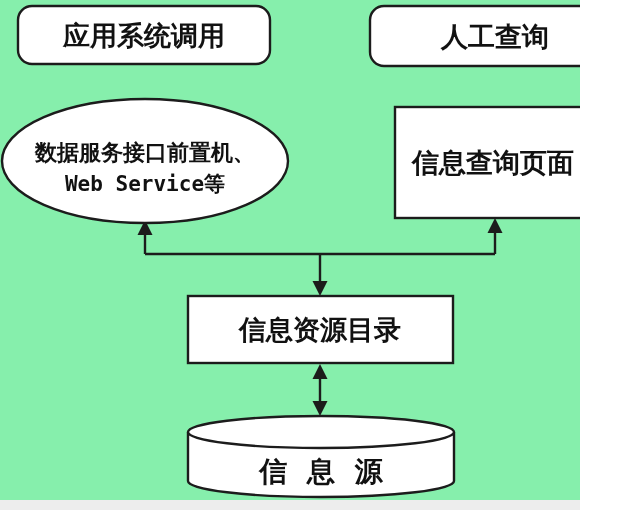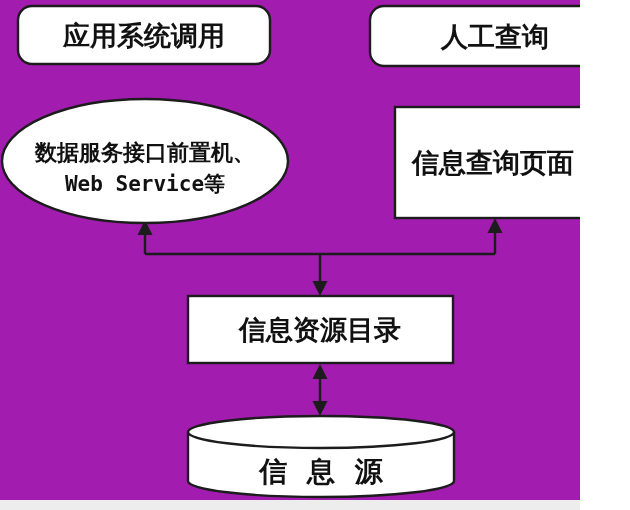--- a/index.html
+++ b/index.html
@@ -4,21 +4,21 @@
 <style>
   html, body {
     margin: 0;
     padding: 0;
     background: #ffffff;
   }
   .stage {
     position: relative;
     width: 580px;
     height: 510px;
-    background: #a21caf;
+    background: #86efac;
     overflow: hidden;
     font-family: "Liberation Sans", sans-serif;
   }
   svg { display: block; }
   .shape {
     fill: #ffffff;
     stroke: #1c1c1c;
     stroke-width: 2.4;
   }
   .edge {

